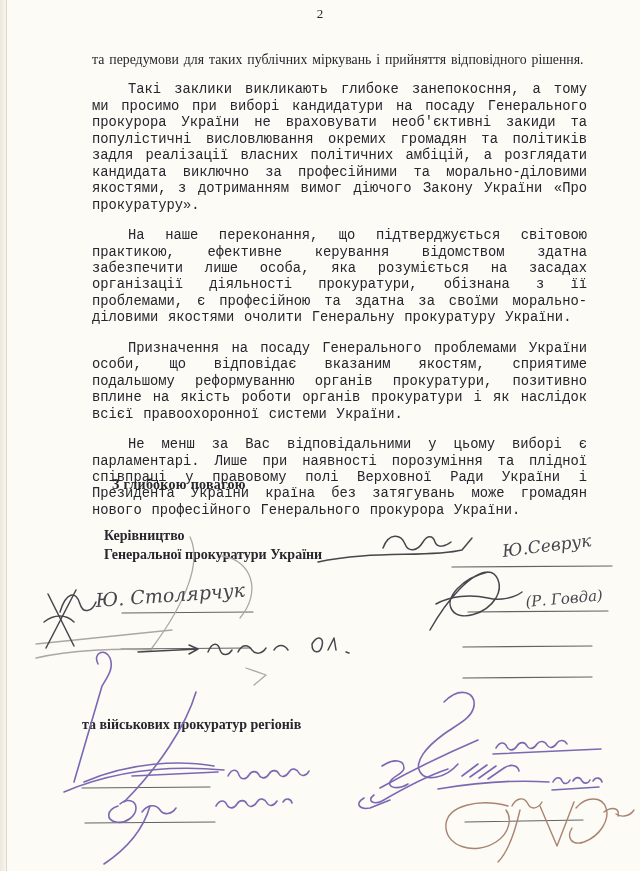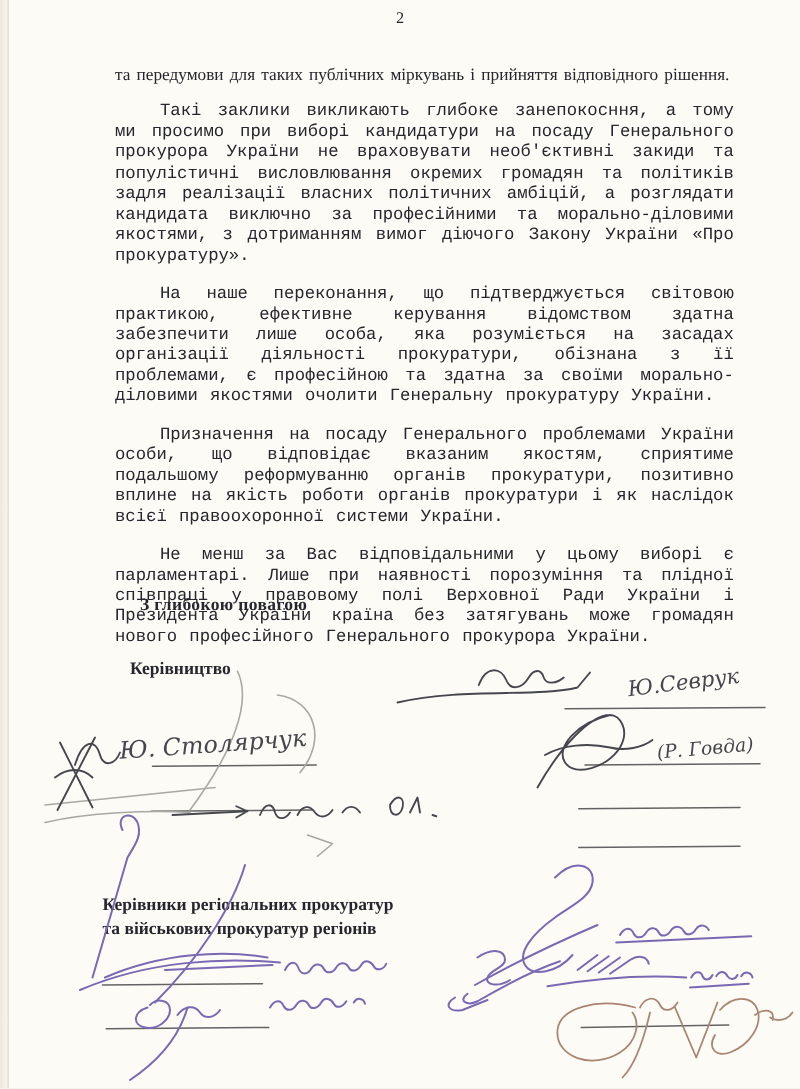--- a/index.html
+++ b/index.html
@@ -55,24 +55,24 @@
     <p class="indent">Такі заклики викликають глибоке занепокосння, а тому ми просимо при виборі кандидатури на посаду Генерального прокурора України не враховувати необ'єктивні закиди та популістичні висловлювання окремих громадян та політиків задля реалізації власних політичних амбіцій, а розглядати кандидата виключно за професійними та морально-діловими якостями, з дотриманням вимог діючого Закону України «Про прокуратуру».</p>
     <p class="indent">На наше переконання, що підтверджується світовою практикою, ефективне керування відомством здатна забезпечити лише особа, яка розуміється на засадах організації діяльності прокуратури, обізнана з її проблемами, є професійною та здатна за своїми морально-діловими якостями очолити Генеральну прокуратуру України.</p>
     <p class="indent">Призначення на посаду Генерального проблемами України особи, що відповідає вказаним якостям, сприятиме подальшому реформуванню органів прокуратури, позитивно вплине на якість роботи органів прокуратури і як наслідок всієї правоохоронної системи України.</p>
     <p class="indent">Не менш за Вас відповідальними у цьому виборі є парламентарі. Лише при наявності порозуміння та плідної співпраці у правовому полі Верховної Ради України і Президента України країна без затягувань може громадян нового професійного Генерального прокурора України.</p>
   </div>
 
   <div class="closing">З глибокою повагою</div>
 
   <div class="sig-label label-leadership">
     <div>Керівництво</div>
+    <div>Генеральної прокуратури України</div>
   </div>
 
   <div class="sig-label label-regional">
-    <div>Керівники регіональних прокуратур</div>
     <div>та військових прокуратур регіонів</div>
   </div>
 
   <svg class="sig-overlay" viewBox="0 0 640 871" fill="none" stroke-linecap="round" stroke-linejoin="round">
 
     <g stroke-width="1.2" stroke="#636363">
       <path d="M452,567 L612,566"></path>
       <path d="M468,612 L608,611"></path>
       <path d="M463,647 L592,646"></path>
       <path d="M463,678 L592,677"></path>

